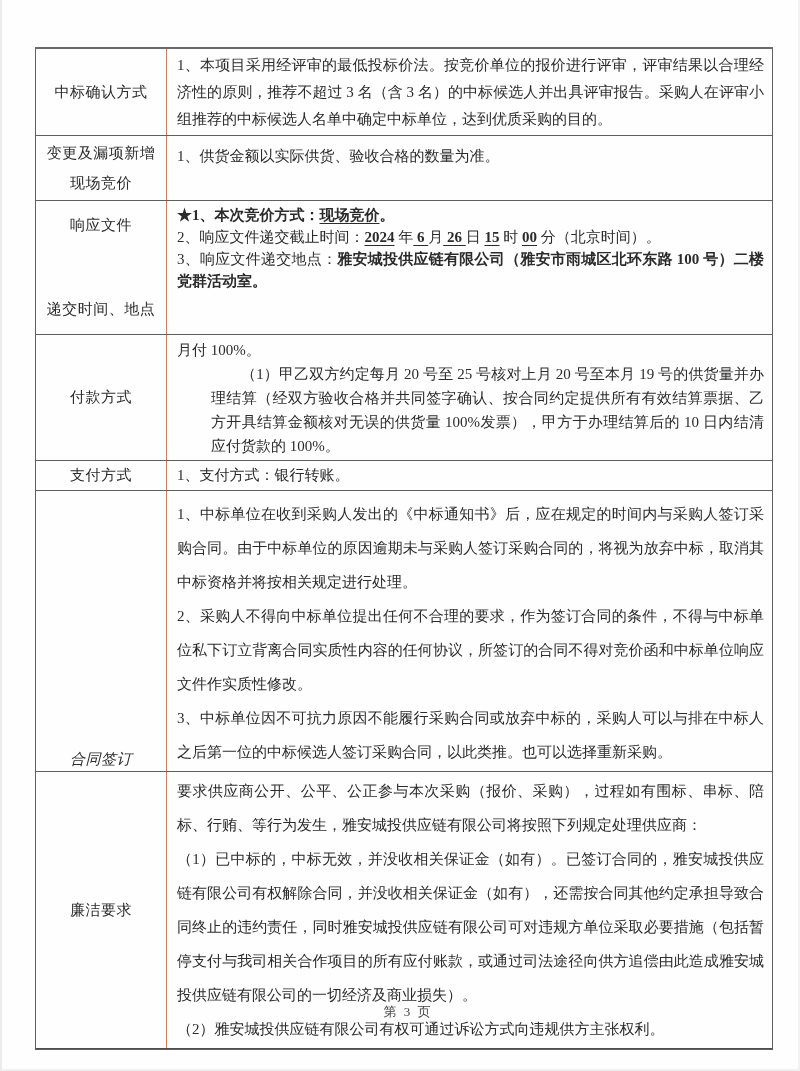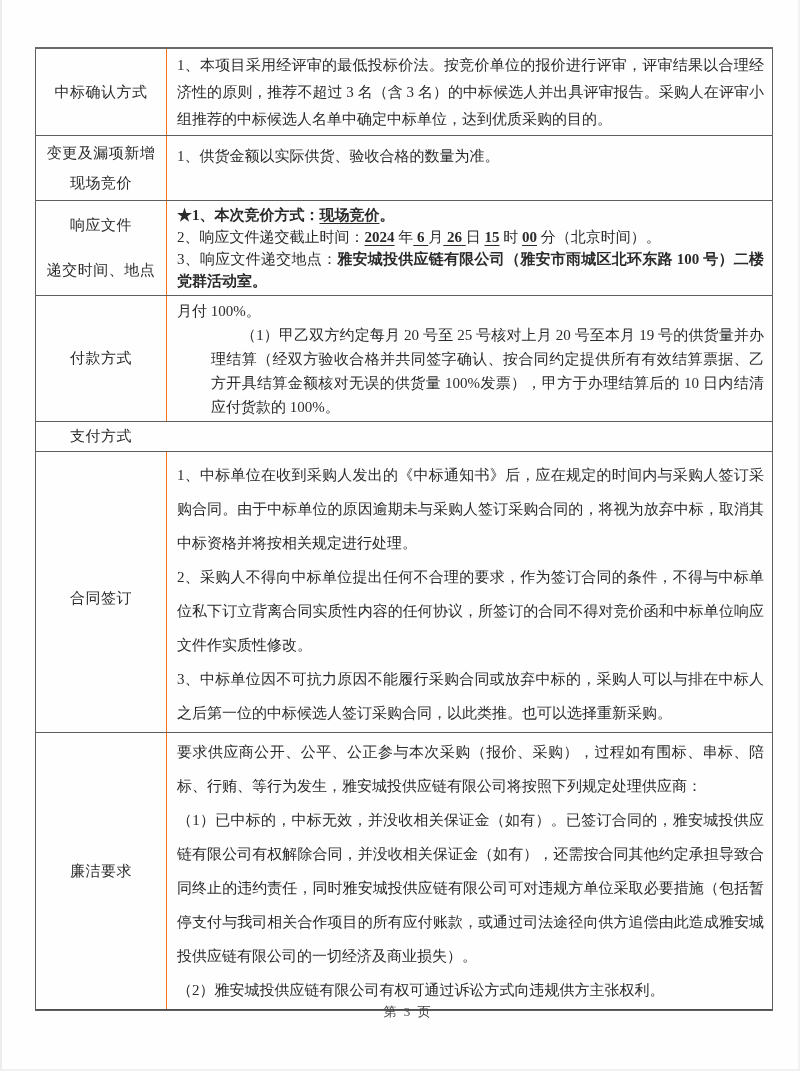--- a/index.html
+++ b/index.html
@@ -58,28 +58,28 @@
   .underline { text-decoration: underline; text-underline-offset: 3px; }
 
   
   .row:nth-child(1) { min-height: 81px; }
   .row:nth-child(1) .content-cell { line-height: 27px; }
   .row:nth-child(2) { min-height: 57px; }
   .row:nth-child(2) .content-cell { line-height: 24px; padding-top: 8px; }
   .row:nth-child(2) .label-cell { line-height: 30px; }
   .row:nth-child(3) { min-height: 90px; }
   .row:nth-child(3) .content-cell { line-height: 22px; }
-  .row:nth-child(3) .label-cell { line-height: 45px; }
+  .row:nth-child(3) .label-cell { line-height: 45px; gap: 39px; }
   .row:nth-child(4) { min-height: 123px; }
   .row:nth-child(4) .content-cell { line-height: 24px; }
   .row:nth-child(5) { min-height: 30px; }
   .row:nth-child(5) .content-cell { line-height: 23px; }
   .row:nth-child(6) { min-height: 276px; }
   .row:nth-child(6) .content-cell { line-height: 34px; padding-top: 6px; }
-  .row:nth-child(6) .label-cell { justify-content: center; padding-top: 14px; }
+  .row:nth-child(6) .label-cell { justify-content: flex-end; padding-top: 14px; font-style: italic; }
   .row:nth-child(7) { min-height: 272px; }
   .row:nth-child(7) .content-cell { line-height: 34px; padding-top: 2px; }
 
   .page-footer {
     position: absolute;
     left: 8px;
     top: 1003px;
     width: 100%;
     text-align: center;
     font-size: 13px;
@@ -130,20 +130,23 @@
     <div class="content-cell">
           <div class="para"><span>月付 100%。</span></div>
           <div class="para indent"><span>（1）甲乙双方约定每月 20 号至 25 号核对上月 20 号至本月 19 号的供货量并办理结算（经双方验收合格并共同签字确认、按合同约定提供所有有效结算票据、乙方开具结算金额核对无误的供货量 100%发票），甲方于办理结算后的 10 日内结清应付货款的 100%。</span></div>
         </div>
   </div>
 
   <div class="row">
     <div class="label-cell">
           <div>支付方式</div>
         </div>
+    <div class="content-cell">
+          <div class="para"><span>1、支付方式：银行转账。</span></div>
+        </div>
   </div>
 
   <div class="row">
     <div class="label-cell">
           <div>合同签订</div>
         </div>
     <div class="content-cell">
           <div class="para"><span>1、中标单位在收到采购人发出的《中标通知书》后，应在规定的时间内与采购人签订采购合同。由于中标单位的原因逾期未与采购人签订采购合同的，将视为放弃中标，取消其中标资格并将按相关规定进行处理。</span></div>
           <div class="para"><span>2、采购人不得向中标单位提出任何不合理的要求，作为签订合同的条件，不得与中标单位私下订立背离合同实质性内容的任何协议，所签订的合同不得对竞价函和中标单位响应文件作实质性修改。</span></div>
           <div class="para"><span>3、中标单位因不可抗力原因不能履行采购合同或放弃中标的，采购人可以与排在中标人之后第一位的中标候选人签订采购合同，以此类推。也可以选择重新采购。</span></div>

